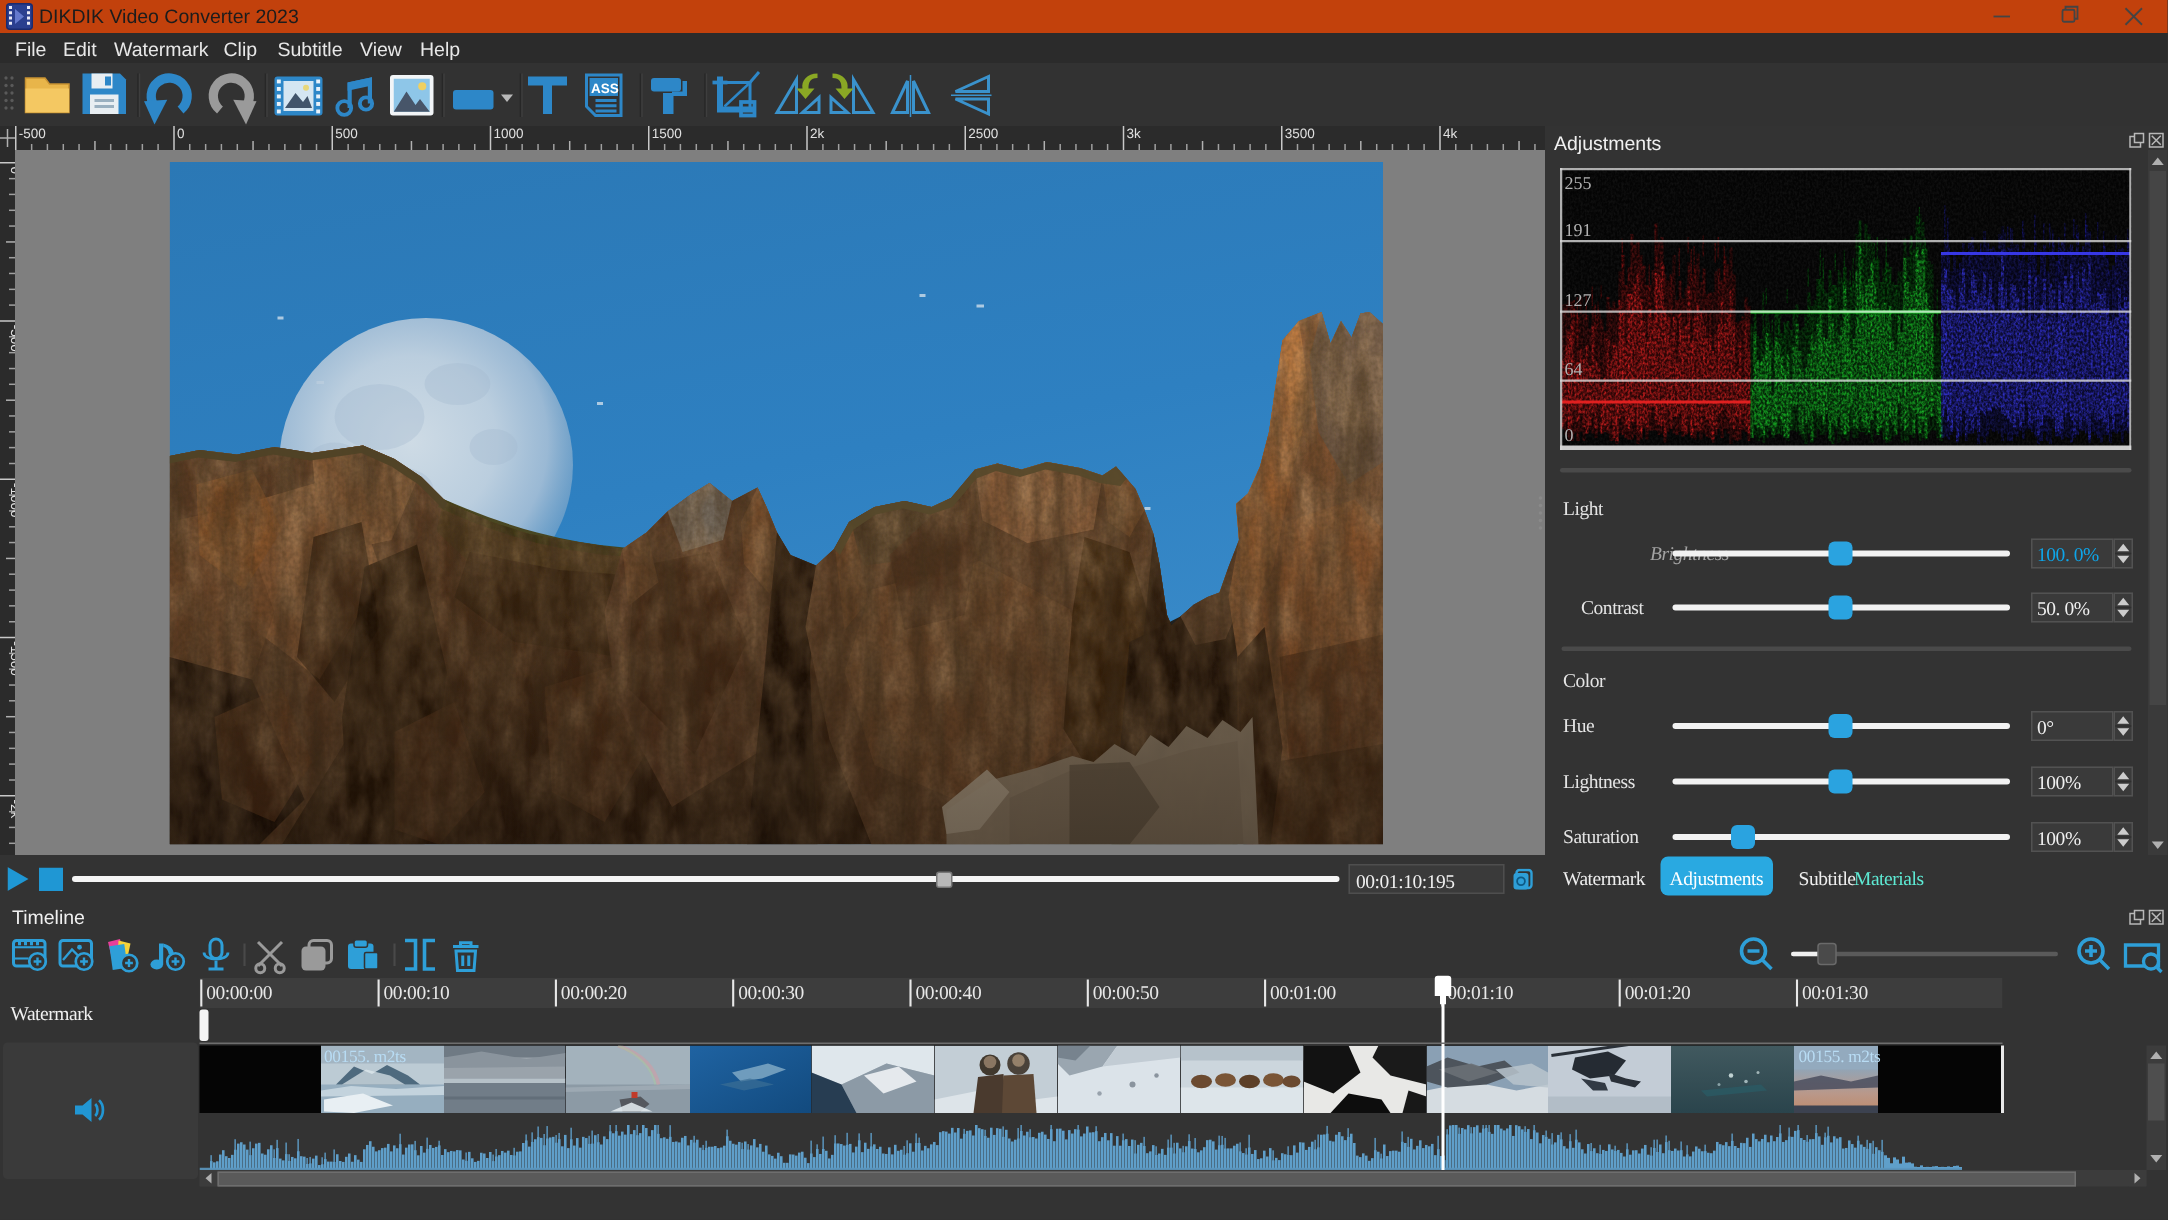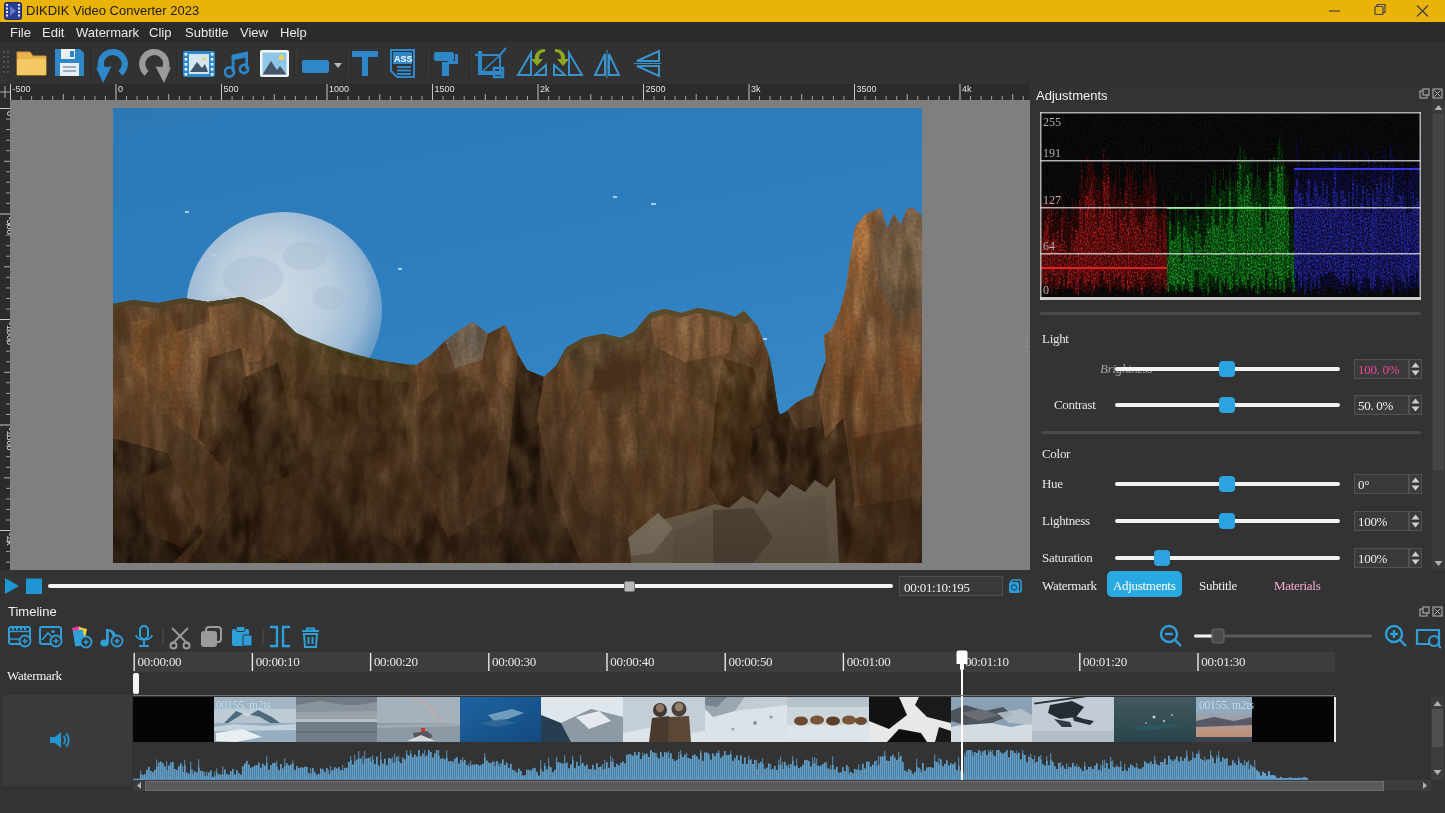--- a/index.html
+++ b/index.html
@@ -5,21 +5,21 @@
 html,body { width:1445px; height:813px; overflow:hidden; background:#333333;
   font-family:"Liberation Sans", sans-serif; }
 .abs { position:absolute; }
 .mono { font-family:"Liberation Serif", serif; font-size:13px; letter-spacing:-0.3px; }
 .m11 { font-family:"Liberation Serif", serif; font-size:11.5px; letter-spacing:-0.2px; }
 #root { position:absolute; top:0; left:0; width:1445px; height:813px; }
 </style></head>
 <body>
 <div id="root">
 
-<div class="abs" style="left:0;top:0;width:1445px;height:22px;background:#eab308;">
+<div class="abs" style="left:0;top:0;width:1445px;height:22px;background:#c2410c;">
   <svg class="abs" style="left:4px;top:2px" width="18" height="18" viewBox="0 0 18 18">
     <rect x="0.5" y="0.5" width="17" height="17" rx="2" fill="#2a3f8f" stroke="#1a2a6f"></rect>
     <g fill="#e8e8f4">
       <rect x="2" y="2" width="2" height="2"></rect>
           <rect x="2" y="5.5" width="2" height="2"></rect>
           <rect x="2" y="9" width="2" height="2"></rect>
           <rect x="2" y="12.5" width="2" height="2"></rect>
       <rect x="14" y="2" width="2" height="2"></rect>
           <rect x="14" y="5.5" width="2" height="2"></rect>
           <rect x="14" y="9" width="2" height="2"></rect>
@@ -949,21 +949,21 @@
           <text x="3" y="138" font-family="Liberation Serif" font-size="12" fill="#b0b0b0">64</text>
           <text x="3" y="182" font-family="Liberation Serif" font-size="12" fill="#b0b0b0">0</text>
         </svg></div>
   <div class="abs" style="left:10px;top:228px;width:381px;height:3px;background:#4a4a4a;border-radius:2px;"></div>
   <div class="mono abs" style="left:12px;top:247px;color:#e4e4e4;">Light</div>
 </div>
 <div class="mono abs" style="left:1100px;top:361px;color:#a3a3a3;font-style:italic;">Brightness</div>
     <div class="abs" style="left:1115px;top:367px;width:225px;height:4px;background:#f2f2f2;border-radius:2px;"></div>
     <div class="abs" style="left:1219px;top:361px;width:16px;height:16px;background:#2aa3e0;border-radius:4px;"></div>
     <div class="abs" style="left:1354px;top:359px;width:55px;height:20px;background:#3a3a3a;border:1px solid #525252;"></div>
-    <div class="mono abs" style="left:1358px;top:362px;color:#ec4899;">100. 0%</div>
+    <div class="mono abs" style="left:1358px;top:362px;color:#0ea5e9;">100. 0%</div>
     <div class="abs" style="left:1409px;top:359px;width:13px;height:20px;background:#3a3a3a;border:1px solid #525252;">
       <svg width="11" height="18" style="position:absolute;left:0;top:0">
         <path d="M1.5,7.5 L5.5,2.5 L9.5,7.5 Z" fill="#cccccc"></path>
         <path d="M1.5,10.5 L5.5,15.5 L9.5,10.5 Z" fill="#cccccc"></path>
         <line x1="0" y1="9" x2="11" y2="9" stroke="#2e2e2e" stroke-width="1"></line>
       </svg>
     </div>
     <div class="mono abs" style="left:1054px;top:397px;color:#e4e4e4;">Contrast</div>
     <div class="abs" style="left:1115px;top:403px;width:225px;height:4px;background:#f2f2f2;border-radius:2px;"></div>
     <div class="abs" style="left:1219px;top:397px;width:16px;height:16px;background:#2aa3e0;border-radius:4px;"></div>
@@ -1011,21 +1011,21 @@
       <svg width="11" height="18" style="position:absolute;left:0;top:0">
         <path d="M1.5,7.5 L5.5,2.5 L9.5,7.5 Z" fill="#cccccc"></path>
         <path d="M1.5,10.5 L5.5,15.5 L9.5,10.5 Z" fill="#cccccc"></path>
         <line x1="0" y1="9" x2="11" y2="9" stroke="#2e2e2e" stroke-width="1"></line>
       </svg>
     </div>
 <div class="mono abs" style="left:1042px;top:578px;color:#eeeeee;">Watermark</div>
 <div class="abs" style="left:1107px;top:571px;width:75px;height:26px;background:#29a9e1;border-radius:5px;"></div>
 <div class="mono abs" style="left:1113px;top:578px;color:#ffffff;">Adjustments</div>
 <div class="mono abs" style="left:1199px;top:578px;color:#eeeeee;">Subtitle</div>
-<div class="mono abs" style="left:1274px;top:578px;color:#f9a8d4;">Materials</div>
+<div class="mono abs" style="left:1236px;top:578px;color:#5eead4;">Materials</div>
 <div class="abs" style="left:1432px;top:100px;width:13px;height:470px;background:#3a3a3a;">
   <svg class="abs" style="left:0;top:2px" width="13" height="10">
         <path d="M2.5,8 L6.5,3 L10.5,8 Z" fill="#b0b0b0"></path>
       </svg>
   <div class="abs" style="left:1px;top:14px;width:11px;height:356px;background:#454545;"></div>
   <svg class="abs" style="left:0;top:458px" width="13" height="10">
         <path d="M2.5,3 L6.5,8 L10.5,3 Z" fill="#b0b0b0"></path>
       </svg>
 </div>
 

